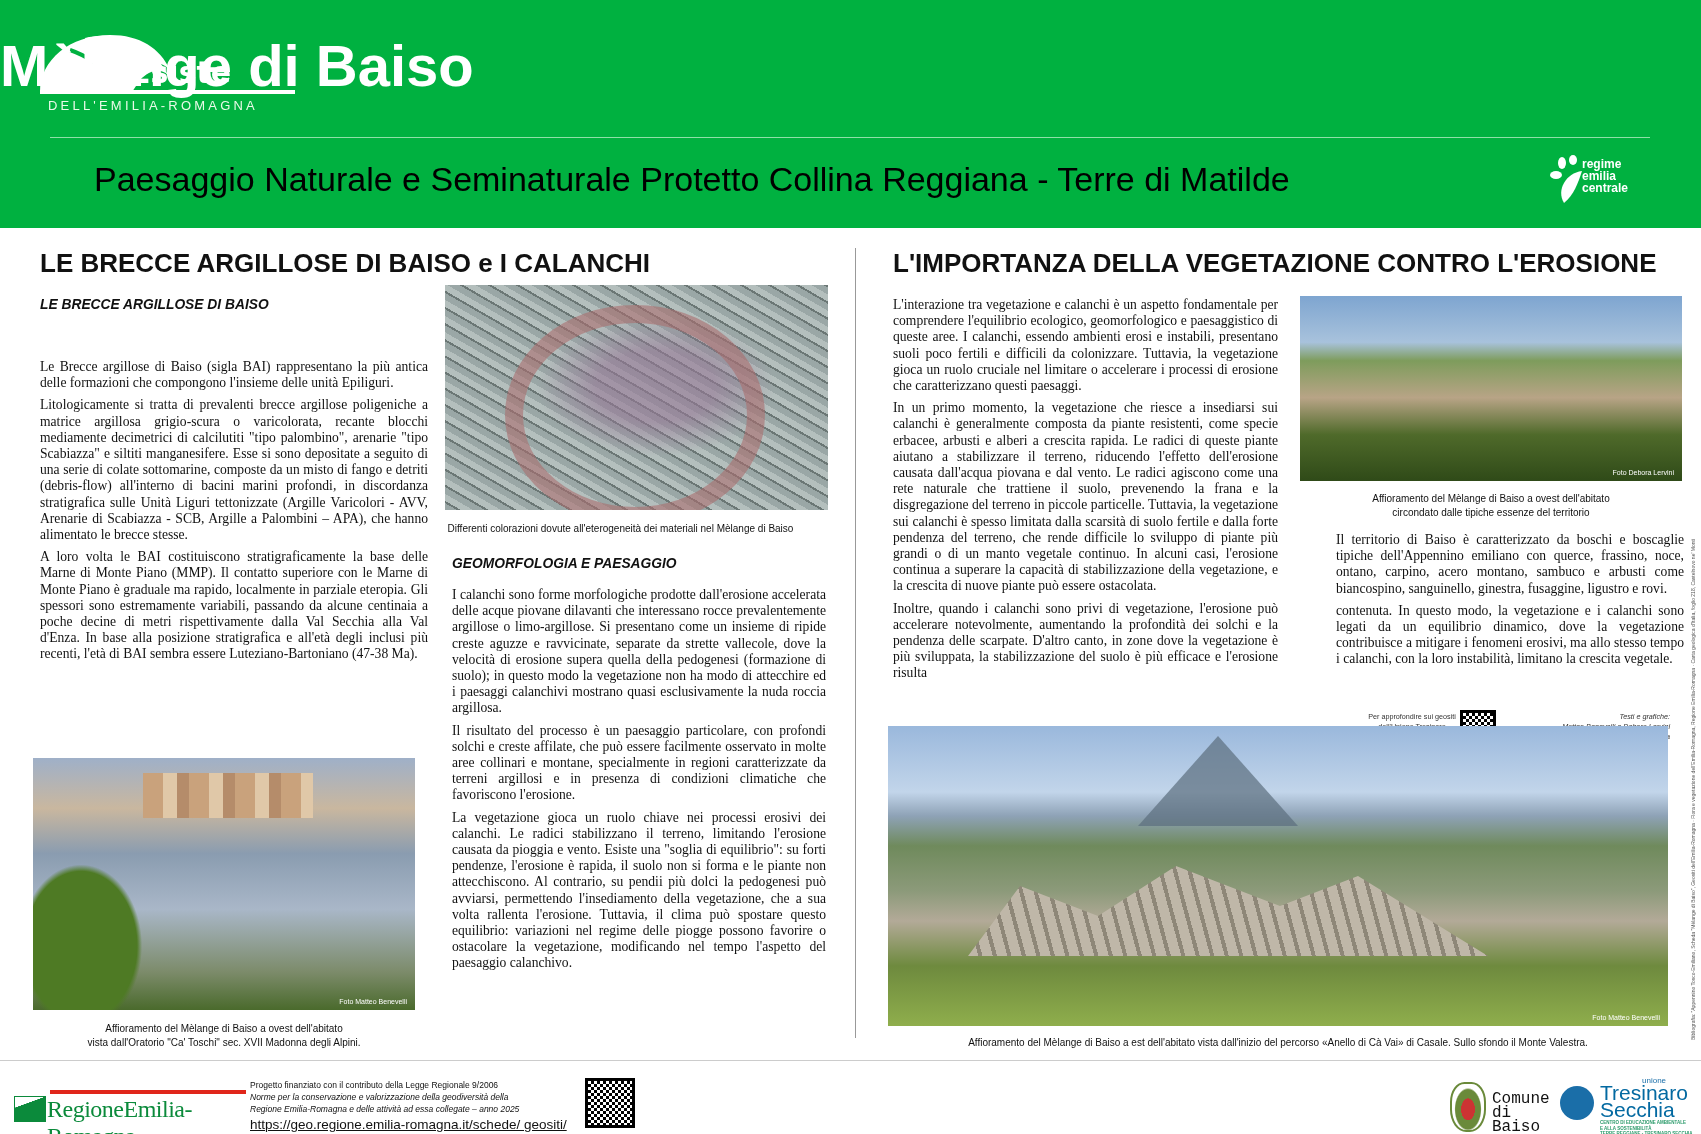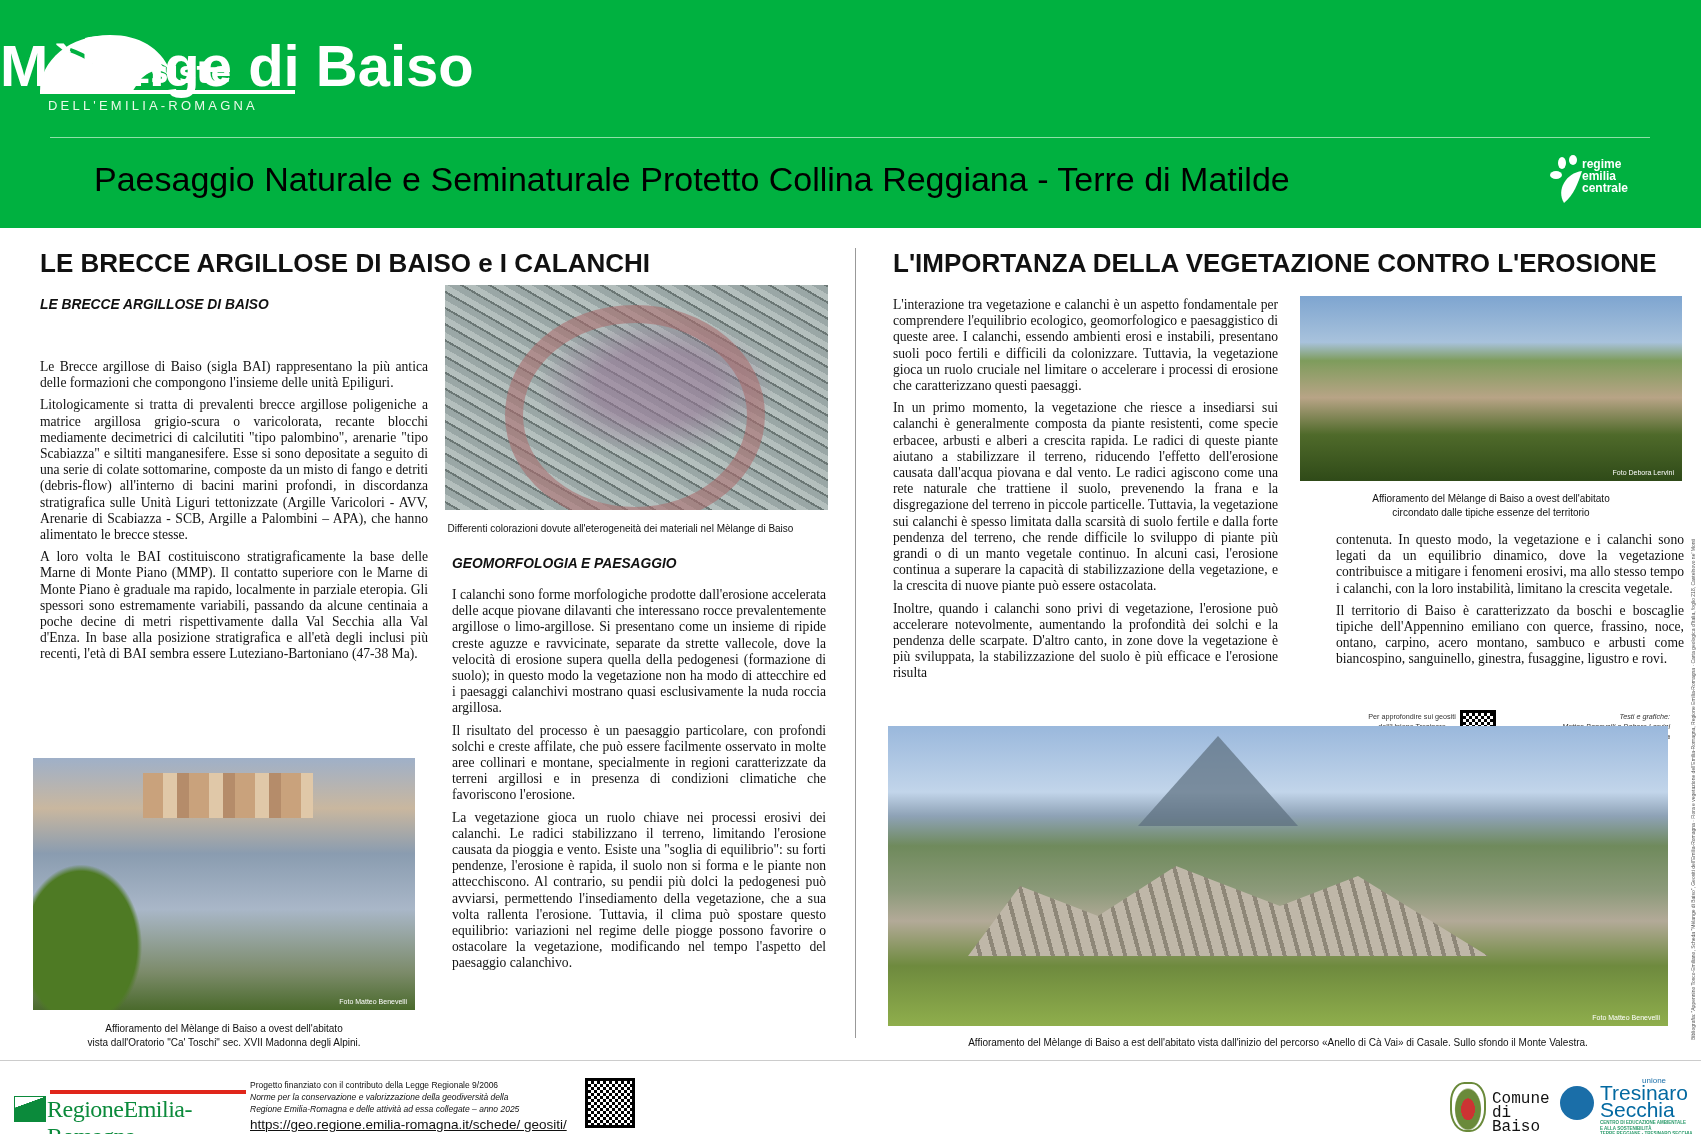--- a/index.html
+++ b/index.html
@@ -150,22 +150,22 @@
 
 <div class="photo p-forest">
   <span class="credit">Foto Debora Lervini</span>
 </div>
 <div class="caption" style="left:1300px; top:492px; width:382px;">
   <div>Affioramento del Mèlange di Baiso a ovest dell'abitato</div>
   <div>circondato dalle tipiche essenze del territorio</div>
 </div>
 
 <div class="txt" style="left:1336px; top:532px; width:348px;">
+  <p>Il territorio di Baiso è caratterizzato da boschi e boscaglie tipiche dell'Appennino emiliano con querce, frassino, noce, ontano, carpino, acero montano, sambuco e arbusti come biancospino, sanguinello, ginestra, fusaggine, ligustro e rovi.</p>
   <p>contenuta. In questo modo, la vegetazione e i calanchi sono legati da un equilibrio dinamico, dove la vegetazione contribuisce a mitigare i fenomeni erosivi, ma allo stesso tempo i calanchi, con la loro instabilità, limitano la crescita vegetale.</p>
-  <p>Il territorio di Baiso è caratterizzato da boschi e boscaglie tipiche dell'Appennino emiliano con querce, frassino, noce, ontano, carpino, acero montano, sambuco e arbusti come biancospino, sanguinello, ginestra, fusaggine, ligustro e rovi.</p>
 </div>
 
 <div class="credit-left">Per approfondire sui geositi dell'Unione Tresinaro Secchia:</div>
 <div class="qr" style="left:1460px; top:710px; width:36px; height:36px;"></div>
 <div class="credit-right">
   <div>Testi e grafiche:</div>
   <div>Matteo Benevelli e Debora Lervini</div>
   <div>Naturalisti CEAS Terre Reggiane – Tresinaro Secchia</div>
 </div>
 

